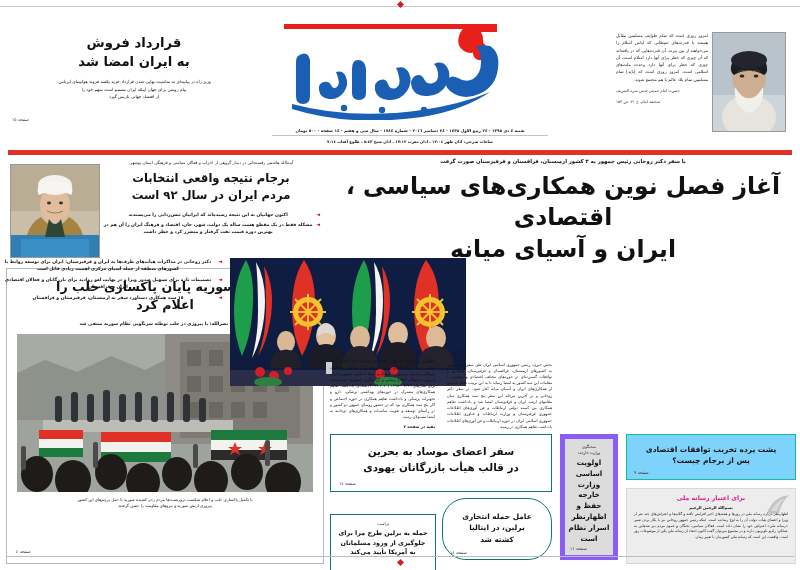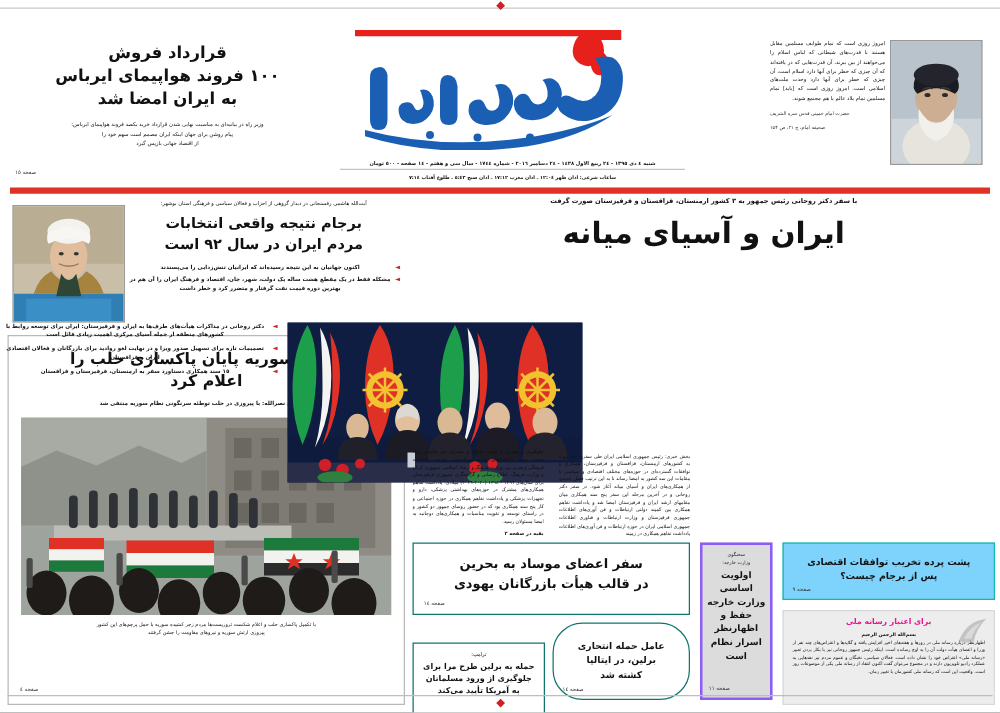--- a/index.html
+++ b/index.html
@@ -83,21 +83,21 @@
   
   #blk-trump{position:absolute;left:330px;top:356px;width:106px;height:74px;}
   #blk-trump .kick{margin:6px 8px 0;font-size:4.1px;color:#111;text-align:center;}
   #blk-trump h4{margin:3px 7px 0;font-size:6.4px;line-height:1.5;font-weight:bold;color:#111;text-align:center;}
   #blk-trump .pgr{position:absolute;left:7px;bottom:4px;}
   #blk-berlin{position:absolute;left:442px;top:340px;width:110px;height:62px;border-radius:24px;}
   #blk-berlin h4{margin:12px 8px 0;font-size:7.4px;line-height:1.52;font-weight:bold;color:#111;text-align:center;}
   #blk-berlin .pgr{position:absolute;left:7px;bottom:4px;}
 
   
-  #blk-gray{position:absolute;left:560px;top:276px;width:58px;height:126px;background:#dcdcdc;border:2px solid #8b5cf6;box-sizing:border-box;}
+  #blk-gray{position:absolute;left:560px;top:276px;width:58px;height:126px;background:#dcdcdc;border:5px solid #8b5cf6;box-sizing:border-box;}
   #blk-gray .kick{margin:5px 4px 0;font-size:3.8px;line-height:1.45;color:#222;text-align:center;}
   #blk-gray h4{margin:3px 3px 0;font-size:7.2px;line-height:1.5;font-weight:bold;color:#111;text-align:center;}
   #blk-gray .pgr{position:absolute;left:5px;bottom:4px;}
 
   
   #blk-barjam{position:absolute;left:626px;top:276px;width:170px;height:46px;background:#7dd3fc;border:1px solid #14b8a6;box-sizing:border-box;}
   #blk-barjam h4{margin:9px 10px 0;font-size:7.5px;line-height:1.5;font-weight:bold;color:#111;text-align:center;}
   #blk-barjam .pgr{position:absolute;left:7px;bottom:4px;}
 
   
@@ -166,21 +166,20 @@
             <circle cx="140" cy="86" r="3.2"></circle>
 
             <path d="M8 80 q60 16 130 6 q40 -6 68 -18 q-26 18 -68 25 q-72 10 -130 -8z"></path>
           </g>
         </svg>
       </div>
 
       <div id="mh-right">
         <h1 class="ar">
           <div>قرارداد فروش</div>
-          <div>١٠٠ فروند هواپیمای ایرباس</div>
           <div>به ایران امضا شد</div>
         </h1>
         <div class="sub ar">
           <div>وزیر راه در بیانیه‌ای به مناسبت نهایی شدن قرارداد خرید یکصد فروند هواپیمای ایرباس:</div>
           <div>پیام روشن برای جهان اینکه ایران مصمم است سهم خود را</div>
           <div>از اقتصاد جهانی بازپس گیرد</div>
         </div>
         <div class="pgr"><span class="pagref ar">صفحه ١٥</span></div>
       </div>
 
@@ -310,20 +309,21 @@
         <div id="syria-cap" class="ar">
           <div>با تکمیل پاکسازی حلب و اعلام شکست تروریست‌ها مردم زجر کشیده سوریه با حمل پرچم‌های این کشور</div>
           <div>پیروزی ارتش سوریه و نیروهای مقاومت را جشن گرفتند</div>
         </div>
         <div id="syria-pgr"><span class="pagref ar">صفحه ٤</span></div>
       </div>
 
       <div id="blk-rouhani">
         <div id="rouhani-kick" class="ar">با سفر دکتر روحانی رئیس جمهور به ٣ کشور ارمنستان، قزاقستان و قرقیزستان صورت گرفت</div>
         <div id="rouhani-head" class="ar">
+          <div>آغاز فصل نوین همکاری‌های سیاسی ، اقتصادی</div>
           <div>ایران و آسیای میانه</div>
         </div>
       </div>
 
       <div id="rouhani-bullets">
         <div class="bullet">
           <span class="bdot">◄</span>
           <span class="btxt ar">دکتر روحانی در مذاکرات هیأت‌های طرف‌ها به ایران و قرقیزستان: ایران برای توسعه روابط با کشورهای منطقه از جمله آسیای مرکزی اهمیت زیادی قائل است</span>
         </div>
         <div class="bullet">

